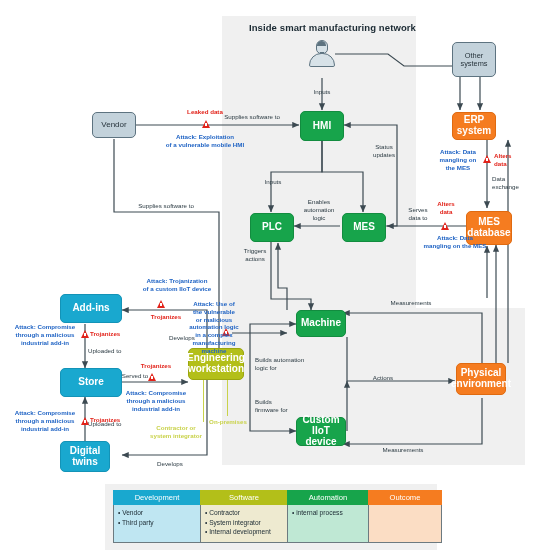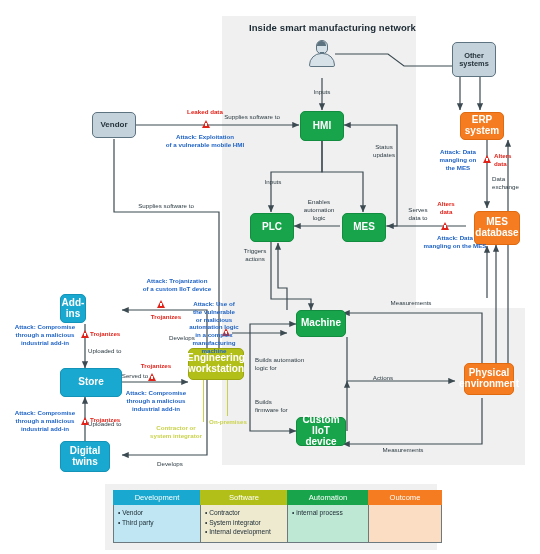--- a/index.html
+++ b/index.html
@@ -8,23 +8,23 @@
   #stage{position:absolute;left:0;top:0;width:540px;height:554px;}
   svg#wires{position:absolute;left:0;top:0;width:540px;height:554px;overflow:visible;}
 
   .zone{position:absolute;background:#f0f0f0;}
   .zone-title{position:absolute;font-size:9.5px;font-weight:bold;color:#1b2a33;
      text-align:right;letter-spacing:.1px;}
 
   .node{position:absolute;border-radius:5px;display:flex;align-items:center;
      justify-content:center;text-align:center;line-height:1.08;
      font-size:10px;font-weight:bold;box-sizing:border-box;}
-  .n-grey{background:#c3d2db;border:1.4px solid #5d7380;color:#27343c;font-weight:bold;}
+  .n-grey{background:#c3d2db;border:1.4px solid #5d7380;color:#27343c;font-weight:normal;}
   .n-green{background:#17a44b;color:#ffffff;border:1px solid #128c3f;}
-  .n-orange{background:#f57c20;color:#ffffff;border:1px solid #e06a10;margin-left:8px;}
+  .n-orange{background:#f57c20;color:#ffffff;border:1px solid #e06a10;}
   .n-cyan{background:#19a8cf;color:#ffffff;border:1px solid #1393b7;}
   .n-olive{background:#b3bf19;color:#ffffff;border:1px solid #9aa510;}
 
   .lbl{position:absolute;font-size:6.2px;color:#2b3a42;line-height:1.25;
       text-align:center;white-space:pre-line;}
   .lbl-red{color:#e2231a;font-weight:bold;}
   .lbl-blue{color:#1f63c4;font-weight:bold;}
   .lbl-olive{color:#c9d24a;font-weight:bold;}
 
   .warn{position:absolute;width:0;height:0;border-left:4.6px solid transparent;
@@ -157,21 +157,21 @@
 
   <div class="node n-green" style="left:300px;top:111px;width:44px;height:30px;">HMI</div>
 
   <div class="node n-green" style="left:250px;top:213px;width:44px;height:29px;">PLC</div>
 
   <div class="node n-green" style="left:342px;top:213px;width:44px;height:29px;">MES</div>
 
   <div class="node n-orange" style="left:466px;top:211px;width:46px;height:34px;white-space:pre-line;">MES
 database</div>
 
-  <div class="node n-cyan" style="left:60px;top:294px;width:26px;height:29px;">Add-ins</div>
+  <div class="node n-cyan" style="left:60px;top:294px;width:62px;height:29px;">Add-ins</div>
 
   <div class="node n-cyan" style="left:60px;top:368px;width:62px;height:29px;">Store</div>
 
   <div class="node n-cyan" style="left:60px;top:441px;width:50px;height:31px;white-space:pre-line;">Digital
 twins</div>
 
   <div class="node n-olive" style="left:188px;top:348px;width:56px;height:32px;white-space:pre-line;">Engineering
 workstation</div>
 
   <div class="node n-green" style="left:296px;top:310px;width:50px;height:27px;">Machine</div>

